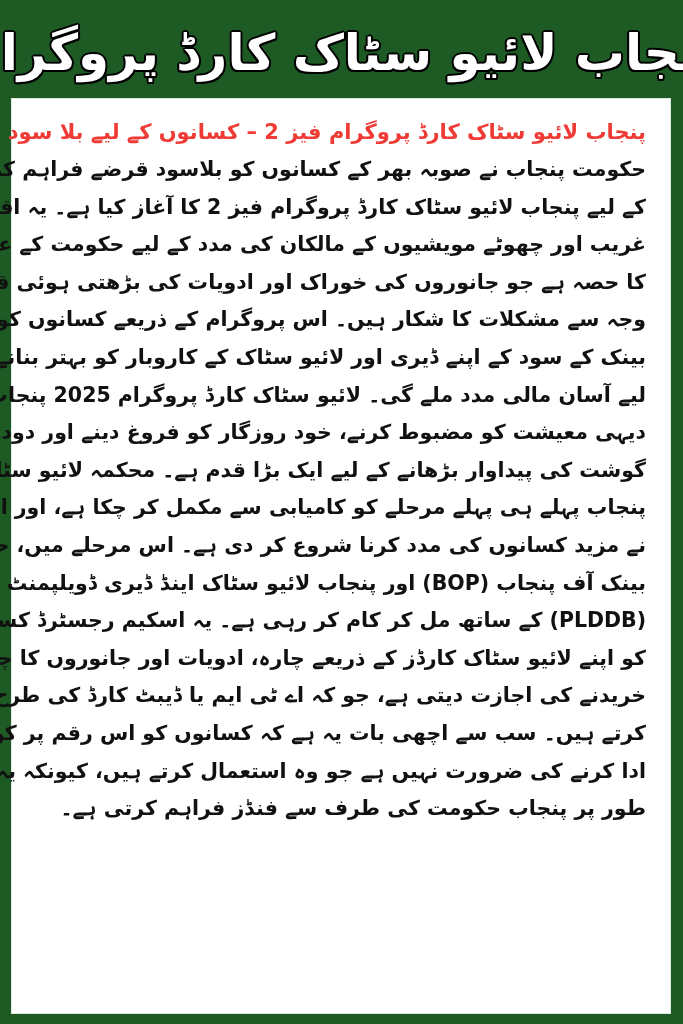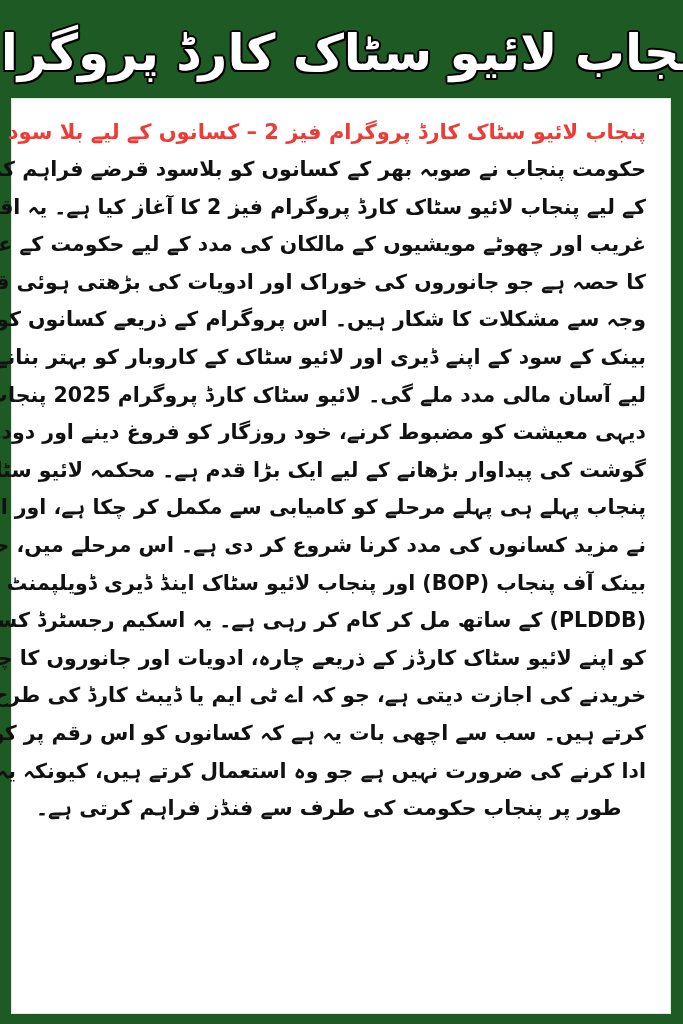--- a/index.html
+++ b/index.html
@@ -67,21 +67,21 @@
       line-height: 34px;
       margin: 0 0 2px 0;
       white-space: nowrap;
     }
     .body-text {
       direction: rtl;
       margin: 0;
     }
     .body-line {
       display: block;
-      text-align: left;
+      text-align: right;
       color: #111111;
       font-weight: bold;
       font-size: 20.5px;
       line-height: 37.6px;
       white-space: nowrap;
     }
     .body-line.justify {
       text-align: justify;
       text-align-last: justify;
     }

